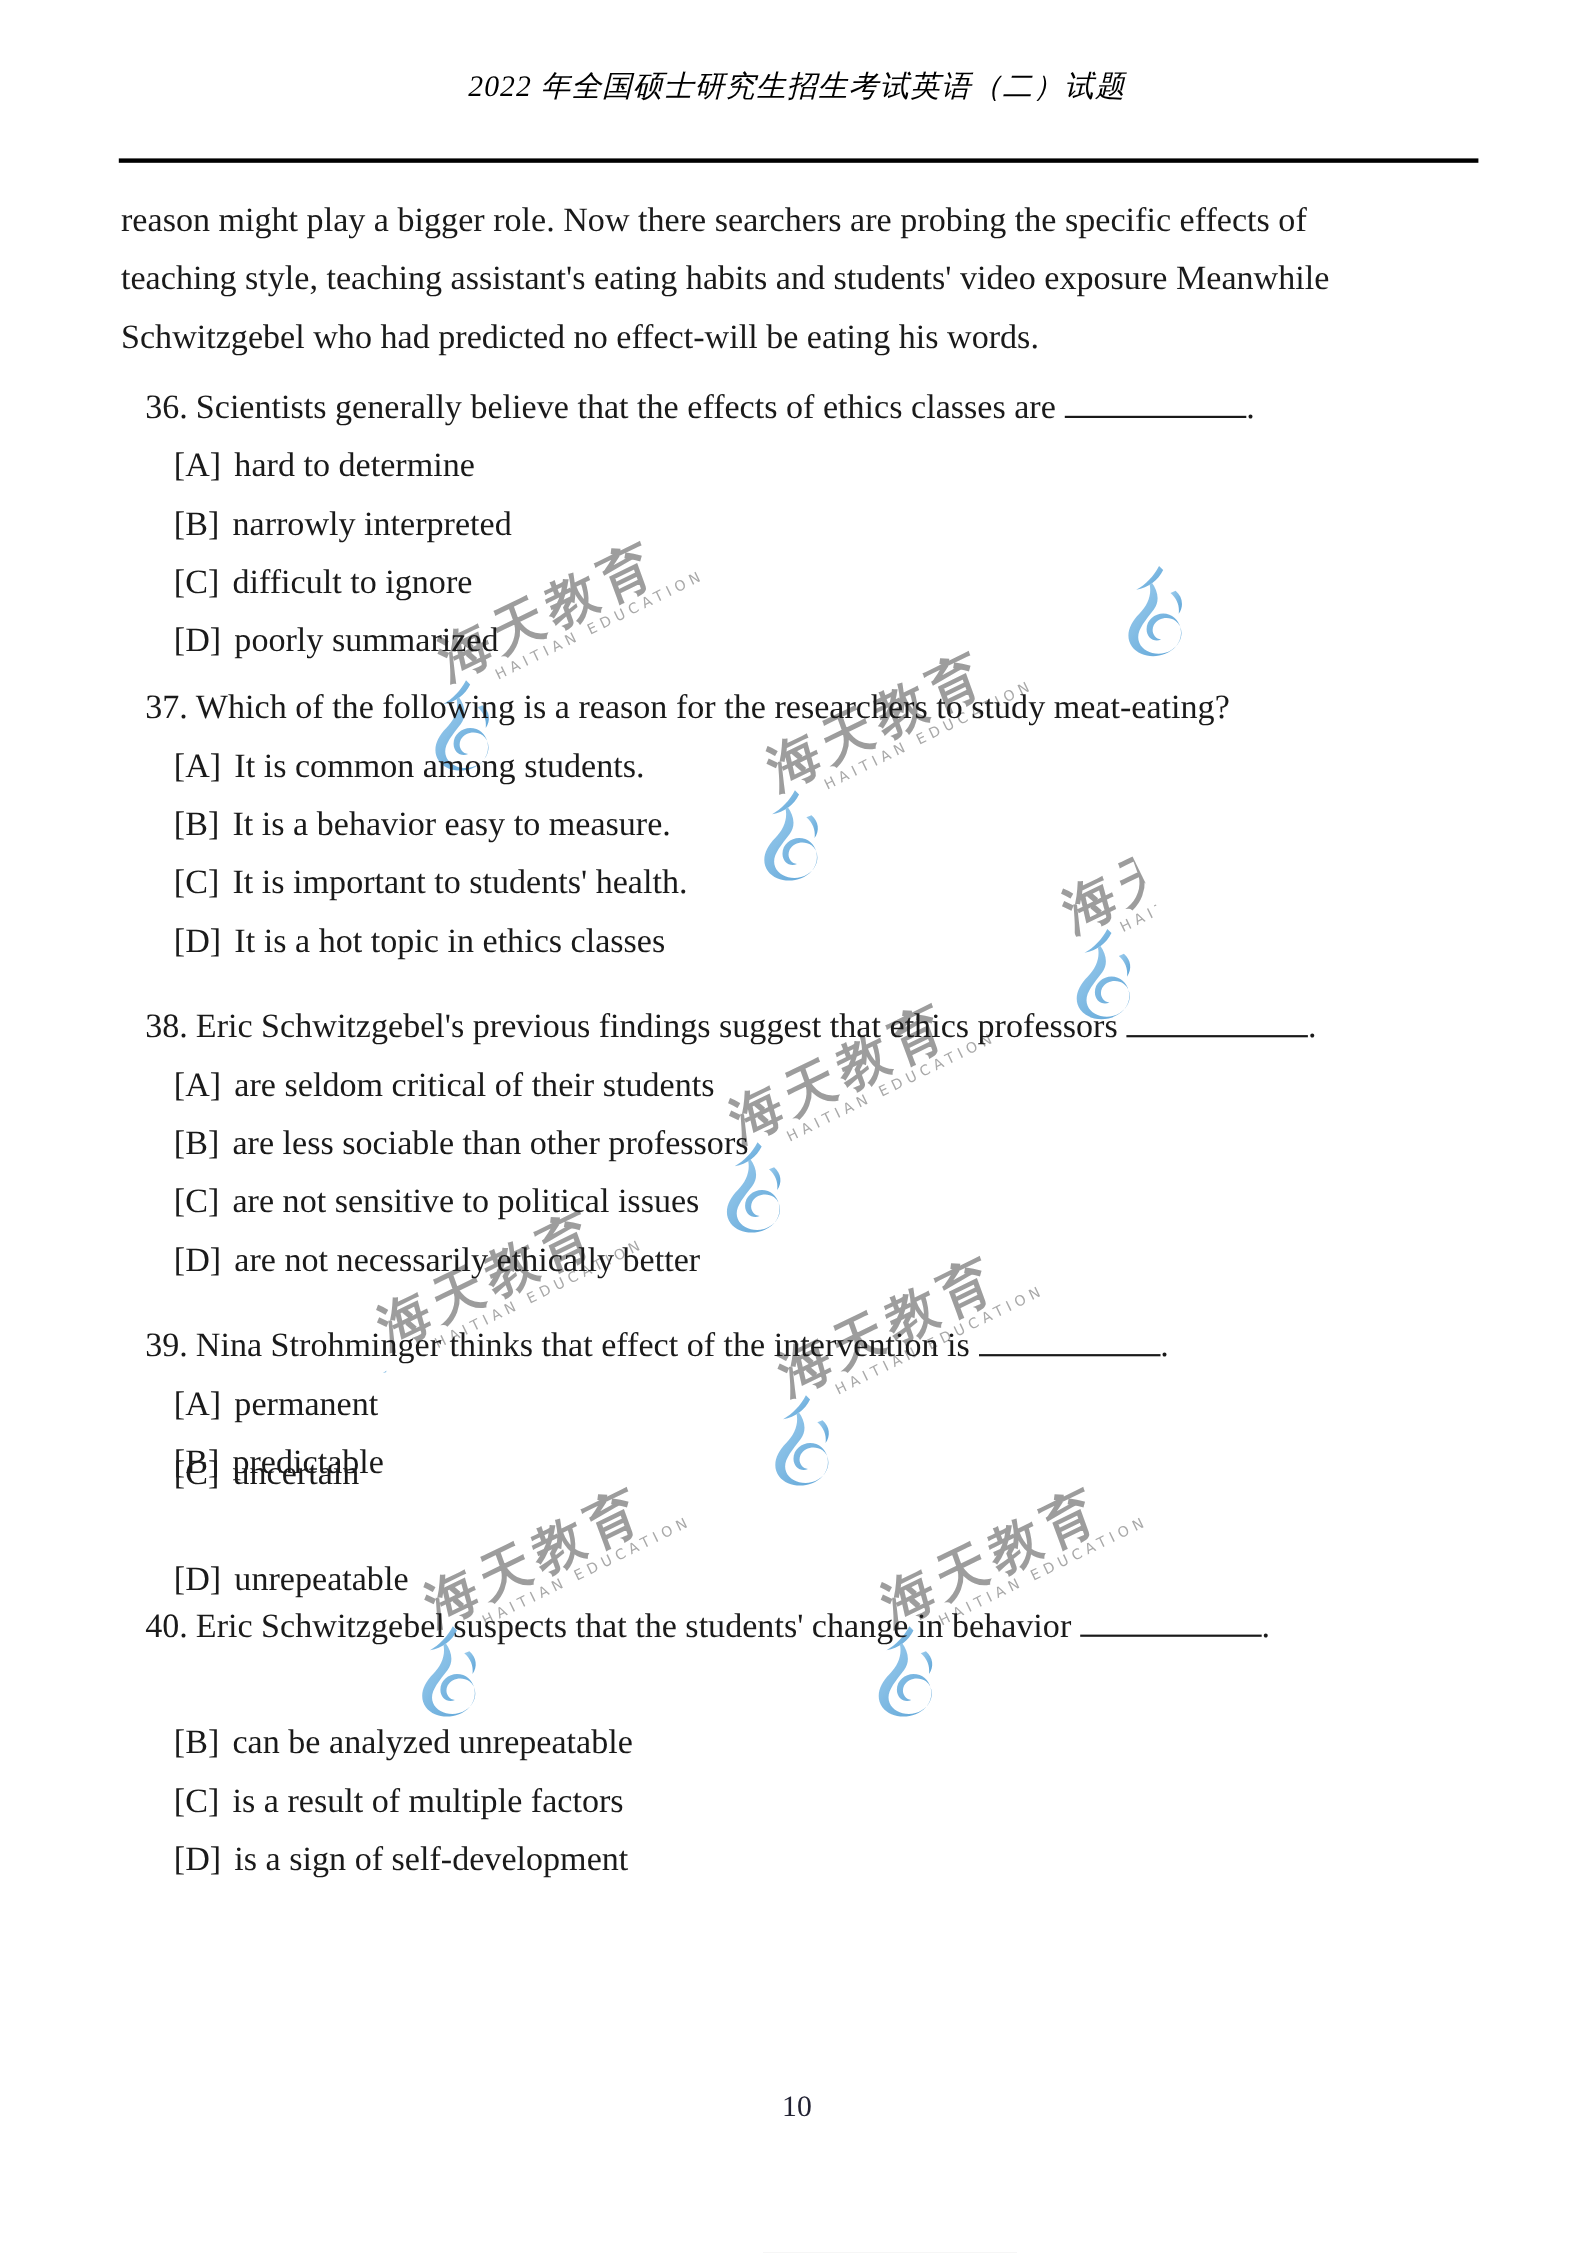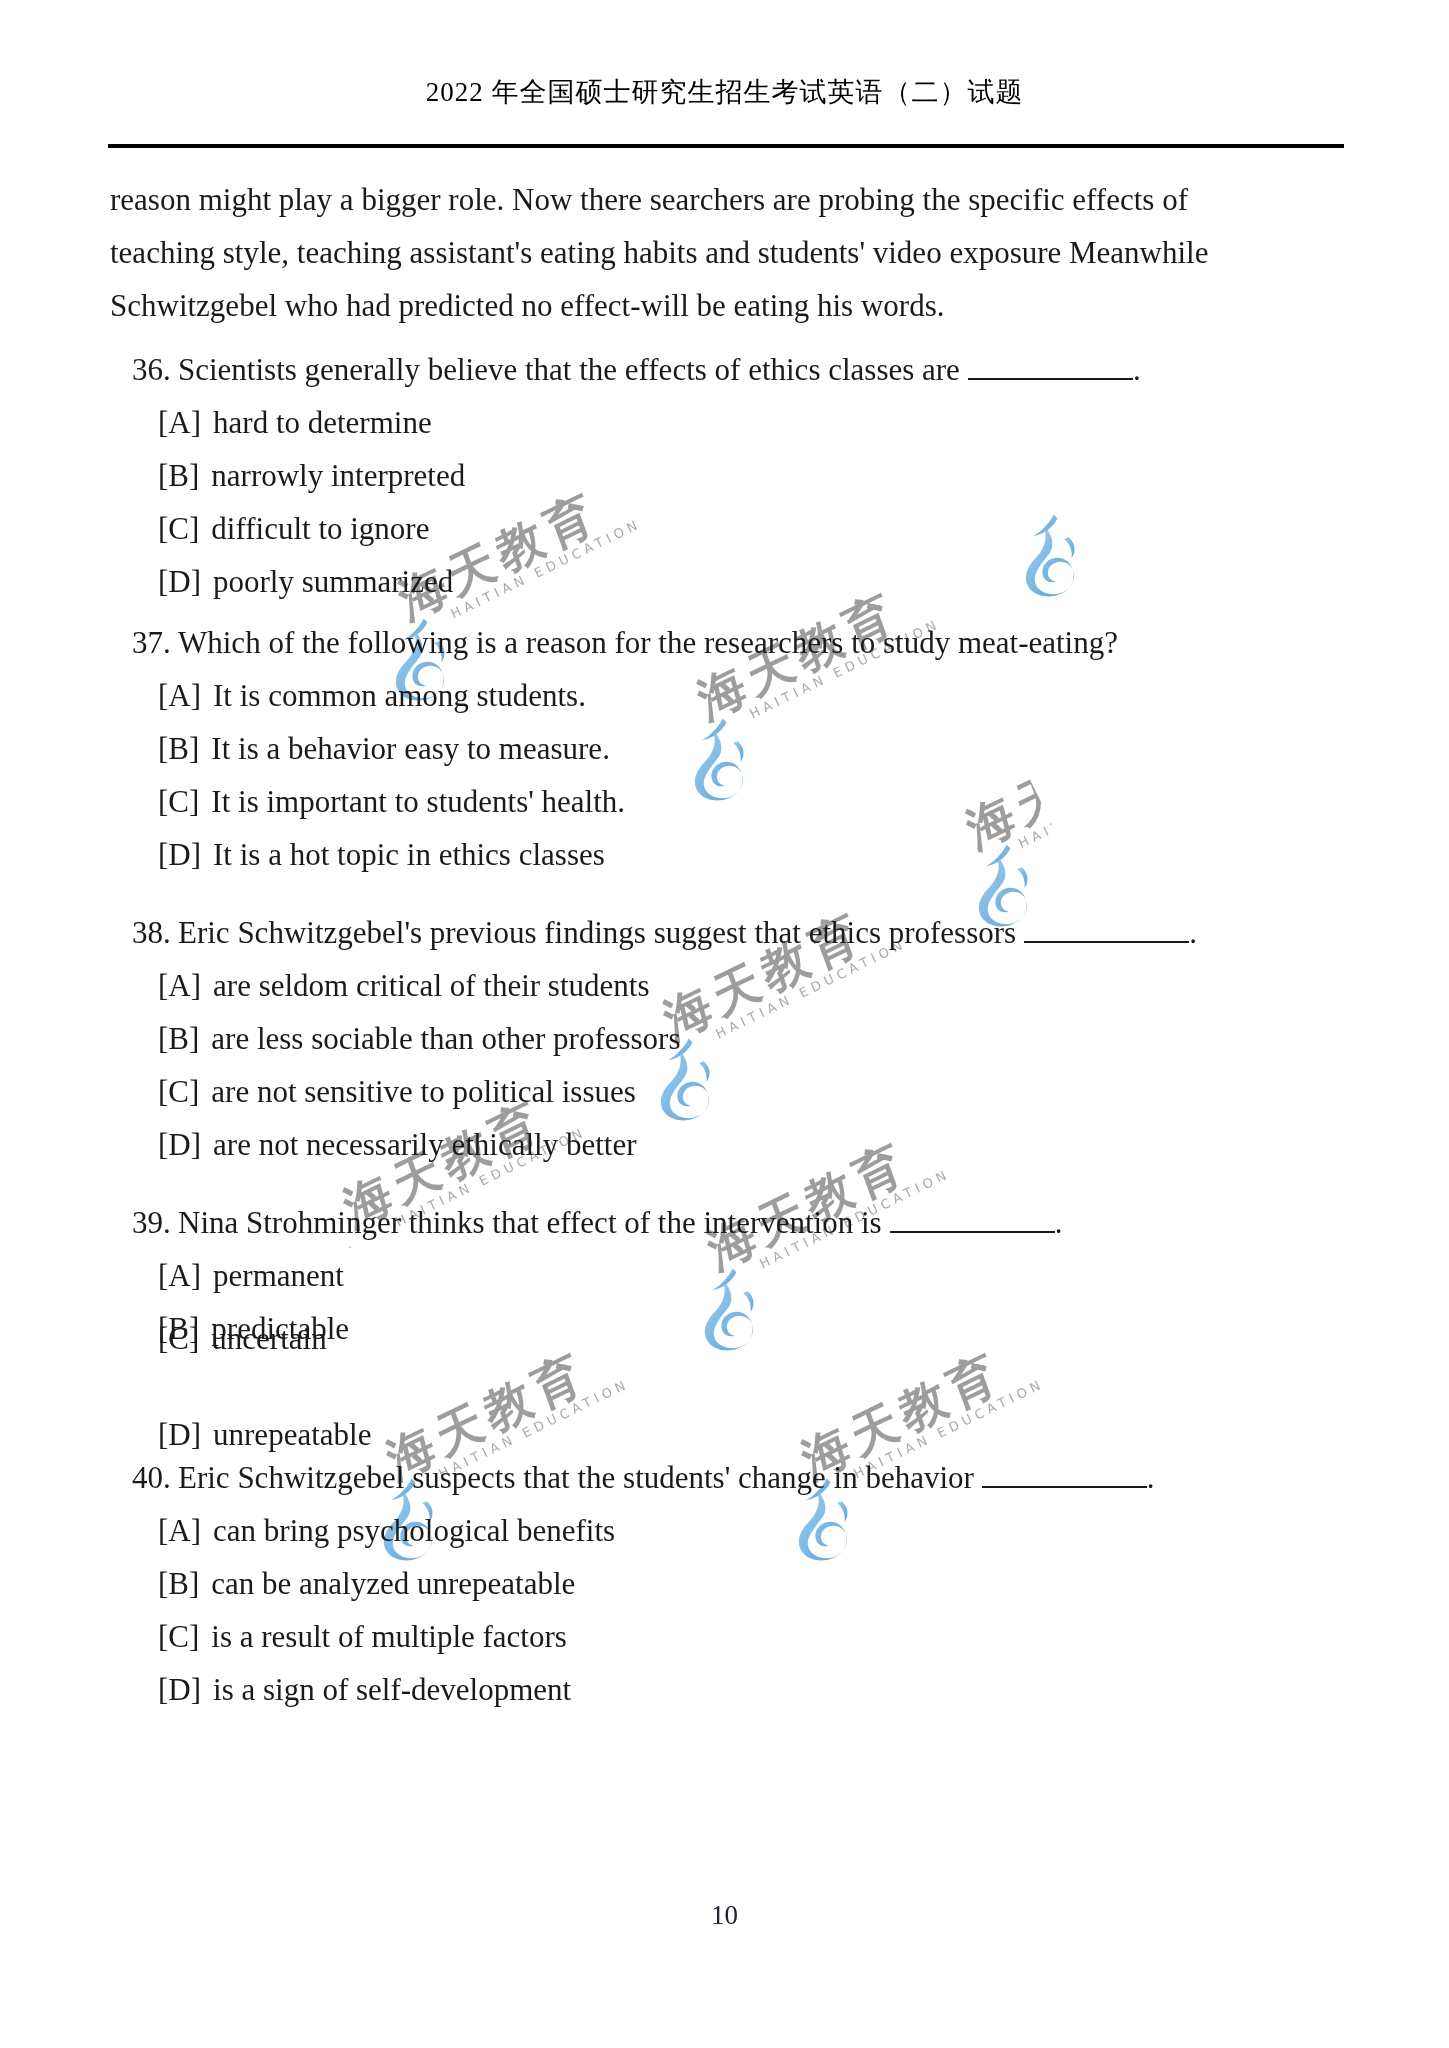--- a/index.html
+++ b/index.html
@@ -2,22 +2,22 @@
 <html><head>
 <meta charset="utf-8">
 <style>
   html,body { margin:0; padding:0; background:#e8e8e8; }
   .page {
     position:relative; width:1449px; height:2048px; margin:0 auto;
     background:#ffffff; overflow:hidden;
     font-family:"Liberation Serif","DejaVu Serif",serif; color:#1a1a1a;
   }
   .title {
-    position:absolute; top:74px; left:0; width:100%;
-    text-align:center; font-size:27px; color:#000; letter-spacing:1px;
+    position:absolute; top:60px; left:0; width:100%;
+    text-align:center; font-size:27px; color:#000; letter-spacing:1px;font-style:italic;
   }
   .rule { position:absolute; top:144px; left:108px; width:1236px; height:4px; background:#000; }
 
   .line { position:absolute; left:110px; font-size:31px; white-space:nowrap; z-index:3;font-family:Liberation Serif, serif; }
   .qline  { left:112px;margin-left:20px; }
   .qnum   { display:inline-block; width:46px; }
   .opt    { left:158px; }
   .olabel { margin-right:12px; }
   .blank  {
     display:inline-block; width:165px; height:24px;
@@ -233,23 +233,20 @@
   <div class="line opt" style="top:1321px">
     <span class="olabel">[C]</span><span>uncertain</span>
   </div>
   <div class="line opt" style="top:1417px">
     <span class="olabel">[D]</span><span>unrepeatable</span>
   </div>
 
   <div class="line qline" style="top:1460px">
     <span class="qnum">40.</span><span>Eric Schwitzgebel suspects that the students' change in behavior</span><span class="blank"></span><span>.</span>
   </div>
-  <div class="line opt" style="top:1513px">
-    <span class="olabel">[A]</span><span>can bring psychological benefits</span>
-  </div>
   <div class="line opt" style="top:1566px">
     <span class="olabel">[B]</span><span>can be analyzed unrepeatable</span>
   </div>
   <div class="line opt" style="top:1619px">
     <span class="olabel">[C]</span><span>is a result of multiple factors</span>
   </div>
   <div class="line opt" style="top:1672px">
     <span class="olabel">[D]</span><span>is a sign of self-development</span>
   </div>
 

